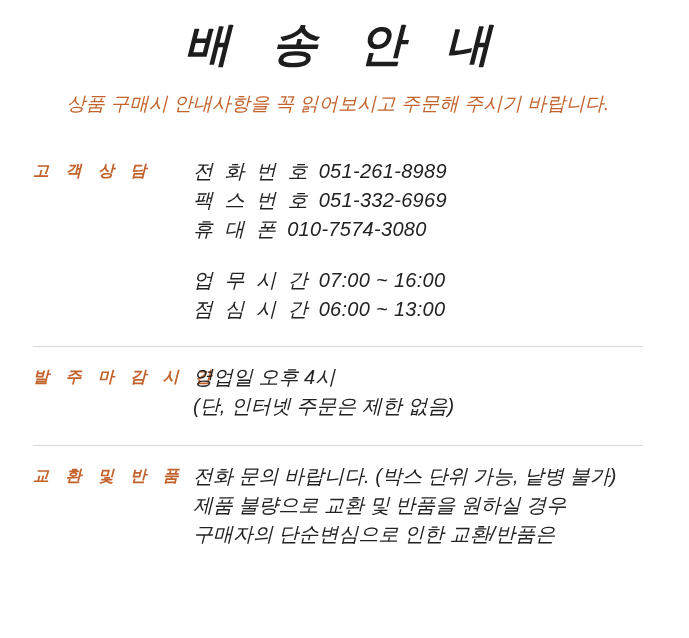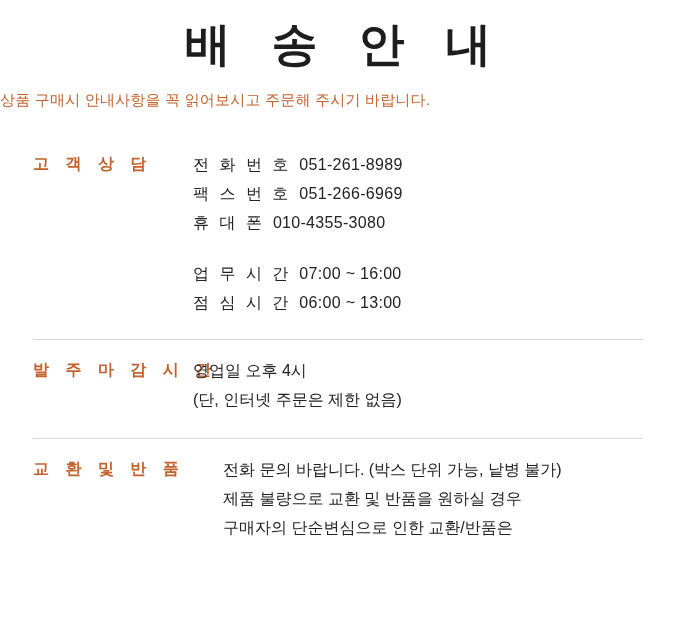--- a/index.html
+++ b/index.html
@@ -12,36 +12,37 @@
     background: #ffffff;
     font-family: "Liberation Sans", sans-serif;
     color: #2b2b2b;
     overflow: hidden;
   }
   .page {
     position: relative;
     width: 676px;
     height: 638px;
     box-sizing: border-box;
+    font-style: italic;
   }
 
   
   .title {
     text-align: center;
     font-size: 46px;
     font-weight: bold;
     letter-spacing: 14px;
     color: #1d1d1d;
     padding-top: 18px;
     line-height: 1.15;
     text-indent: 14px;
   }
   .subtitle {
-    text-align: left;
-    font-size: 15px;
+    text-align: center;
+    font-size: 19px;
     color: #c2622c;
     margin-top: 20px;
     letter-spacing: 0.2px;
   }
 
   
   .sections {
     margin-top: 40px;
     padding: 0 33px 0 33px;
   }
@@ -59,21 +60,21 @@
     flex: 0 0 160px;
     font-size: 16px;
     font-weight: bold;
     color: #c2622c;
     letter-spacing: 6px;
     line-height: 28px;
     white-space: nowrap;
   }
   .sec-body {
     flex: 1 1 auto;
-    font-size: 16px;
+    font-size: 20px;
     color: #222222;
     line-height: 29px;
   }
   .row {
     white-space: nowrap;
   }
   .row .k {
     letter-spacing: 3px;
     margin-right: 8px;
   }
@@ -90,44 +91,43 @@
   
   #sec-contact {
     padding-bottom: 22px;
     margin-top: 8px;
   }
   #sec-order {
     padding-bottom: 24px;
   }
   #sec-exchange {
     padding-bottom: 0;
-    gap: 30px;
   }
 </style>
 </head>
 <body>
 
 <div class="page">
 
   <div class="title">배 송 안 내</div>
   <div class="subtitle">상품 구매시 안내사항을 꼭 읽어보시고 주문해 주시기 바랍니다.</div>
 
   <div class="sections">
 
     <div class="section" id="sec-contact">
       <div class="sec-label">고 객 상 담</div>
       <div class="sec-body">
         <div class="row">
           <span class="k">전 화 번 호</span><span class="v">051-261-8989</span>
         </div>
         <div class="row">
-          <span class="k">팩 스 번 호</span><span class="v">051-266-6969</span>
+          <span class="k">팩 스 번 호</span><span class="v">051-332-6969</span>
         </div>
         <div class="row">
-          <span class="k">휴   대   폰</span><span class="v">010-4355-3080</span>
+          <span class="k">휴   대   폰</span><span class="v">010-7574-3080</span>
         </div>
         <div class="spacer"></div>
         <div class="row">
           <span class="k">업 무 시 간</span><span class="v">07:00 ~ 16:00</span>
         </div>
         <div class="row">
           <span class="k">점 심 시 간</span><span class="v">06:00 ~ 13:00</span>
         </div>
       </div>
     </div>

